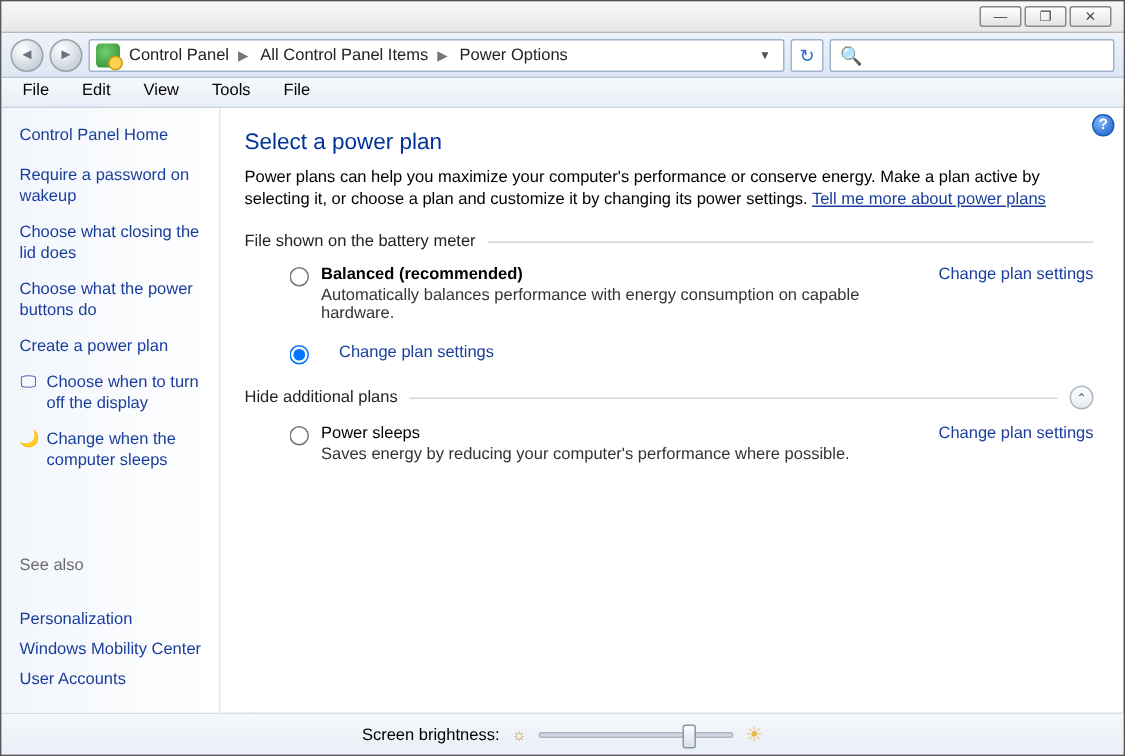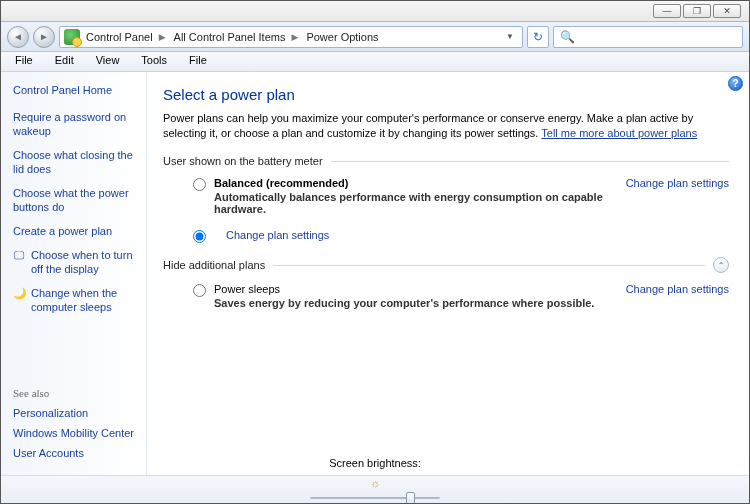--- a/index.html
+++ b/index.html
@@ -25,45 +25,45 @@
 .menubar { height: 20px; display: flex; padding: 0 6px; gap: 6px; background: linear-gradient(#f7f9fc,#e9eef6); border-bottom: 1px solid #c9d4e3; font-size: 11px; }
 .menubar span { padding: 2px 8px; cursor: default; }
 
 
 .bodysplit { display: flex; height: 403px; }
 .sidebar { width: 146px; background: linear-gradient(to right,#f2f6fb,#fff); border-right: 1px solid #e1e7ef; padding: 12px 10px 8px 12px; display: flex; flex-direction: column; font-size: 11px; }
 .sidebar .home { color: #1a3e9c; margin-bottom: 14px; }
 .sidebar .link { color: #1a3e9c; margin-bottom: 10px; line-height: 14px; cursor: default; display: flex; gap: 6px; }
 .sidebar .link .ico { width: 12px; flex-shrink: 0; text-align: center; }
 .sidebar .spacer { flex: 1; }
-.sidebar .seealso { color: #6b6b6b; margin-bottom: 8px; font-family: Liberation Serif, serif; }
+.sidebar .seealso { color: #6b6b6b; margin-bottom: 24px; }
 .sidebar .sa { color: #1a3e9c; margin-bottom: 8px; cursor: default; }
 
 .main { flex: 1; padding: 14px 20px 10px 16px; position: relative; overflow: hidden; }
 .help { position: absolute; top: 4px; right: 6px; width: 15px; height: 15px; border-radius: 50%; background: radial-gradient(circle at 35% 30%, #7db9ff, #1a5bbf); color: #fff; font-size: 10px; font-weight: bold; display: flex; align-items: center; justify-content: center; border: 1px solid #1a5bbf; }
 h1 { color: #003399; font-weight: normal; font-size: 15px; margin-bottom: 8px; }
 .intro { font-size: 11px; line-height: 15px; margin-bottom: 14px; }
 .intro a { color: #1a3e9c; text-decoration: underline; }
 
 .grouplabel { font-size: 11px; color: #222; display: flex; align-items: center; gap: 8px; margin-bottom: 10px; }
 .grouplabel .line { flex: 1; height: 1px; background: #d0d6df; }
 .grouplabel .expbtn { width: 16px; height: 16px; border: 1px solid #b0b8c4; border-radius: 50%; background: linear-gradient(#fff,#e6ebf2); display: flex; align-items: center; justify-content: center; font-size: 8px; color: #4a5568; cursor: default; }
 
 .plan { display: flex; align-items: flex-start; padding-left: 30px; margin-bottom: 14px; }
 .plan input[type=radio] { margin-top: 1px; margin-right: 8px; }
 .plan .pbody { flex: 1; }
 .plan .pname { font-size: 11px; }
 .plan .pname.bold { font-weight: bold; }
-.plan .pdesc { font-size: 11px; color: #333; margin-top: 2px; font-weight: bold; }
+.plan .pdesc { font-size: 11px; color: #333; margin-top: 2px; }
 .plan .chg { color: #1a3e9c; font-size: 11px; cursor: default; white-space: nowrap; margin-left: 12px; }
 
 .additional { margin-top: 6px; }
 
 
-.footer { height: 28px; border-top: 1px solid #d7dee8; background: linear-gradient(#f4f7fb,#e9eff7); display: flex; align-items: center; justify-content: center; gap: 8px; font-size: 11px; flex-direction: column; }
+.footer { height: 28px; border-top: 1px solid #d7dee8; background: linear-gradient(#f4f7fb,#e9eff7); display: flex; align-items: center; justify-content: center; gap: 8px; font-size: 11px; }
 .slider { width: 130px; height: 4px; background: #cfd6e0; border: 1px solid #aeb8c6; border-radius: 2px; position: relative; }
 .thumb { position: absolute; top: -6px; left: 95px; width: 9px; height: 16px; background: linear-gradient(#fdfefe,#d8e0ea); border: 1px solid #8a96a6; border-radius: 2px; }
 .sunicon { font-size: 11px; }
 .sunicon.dim { color: #c9a24a; }
 .sunicon.bright { color: #e6b84d; font-size: 13px; }
 
 .cpicon { width:16px; height:16px; background: radial-gradient(circle at 40% 35%, #6fcf6f, #2a8a2a); border-radius: 3px; position: relative; }
 .cpicon::after { content:""; position:absolute; right:-2px; bottom:-2px; width:8px; height:8px; background:#ffd24d; border-radius:50%; border:1px solid #c79a1a;}
 </style>
 </head>
@@ -138,21 +138,21 @@
   </div>
 
   <div class="main">
     <div class="help">?</div>
     <h1>Select a power plan</h1>
     <p class="intro">
       <span>Power plans can help you maximize your computer's performance or conserve energy. Make a plan active by selecting it, or choose a plan and customize it by changing its power settings. </span><a>Tell me more about power plans</a>
     </p>
 
     <div class="grouplabel">
-      <span>User shown on the battery meter</span>
+      <span>File shown on the battery meter</span>
         <div class="line"></div>
     </div>
 
     <div class="plan">
       <input type="radio" name="plan" style="">
       <div class="pbody">
         <div class="pname bold">Balanced (recommended)</div>
         <div class="pdesc">Automatically balances performance with energy consumption on capable hardware.</div>
       </div>
       <div class="chg">Change plan settings</div>

